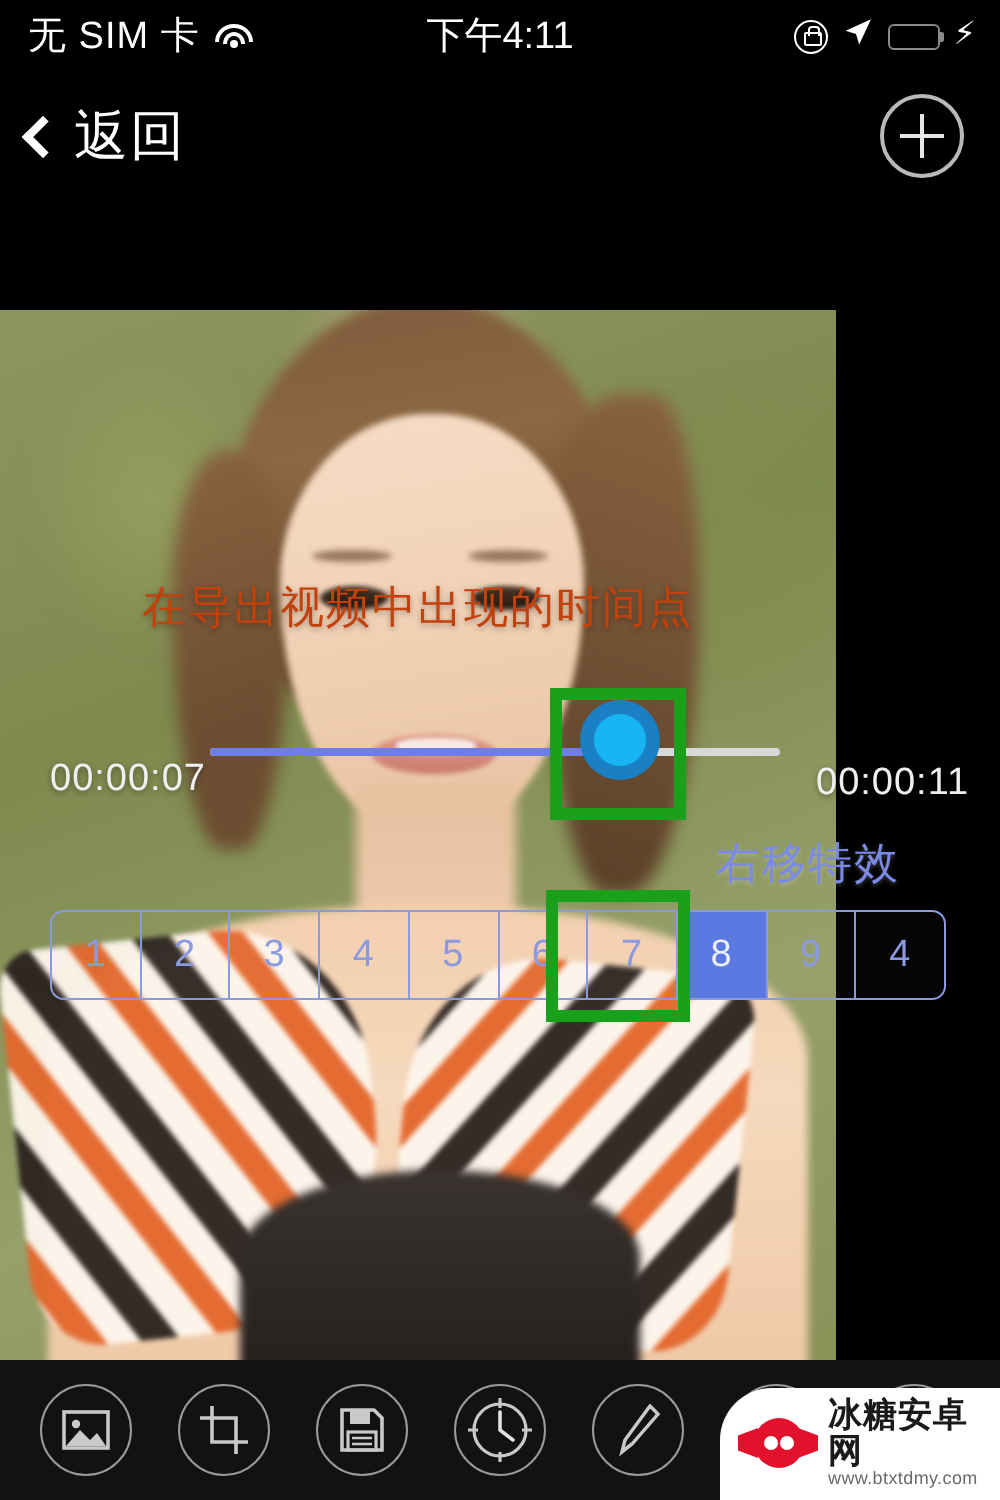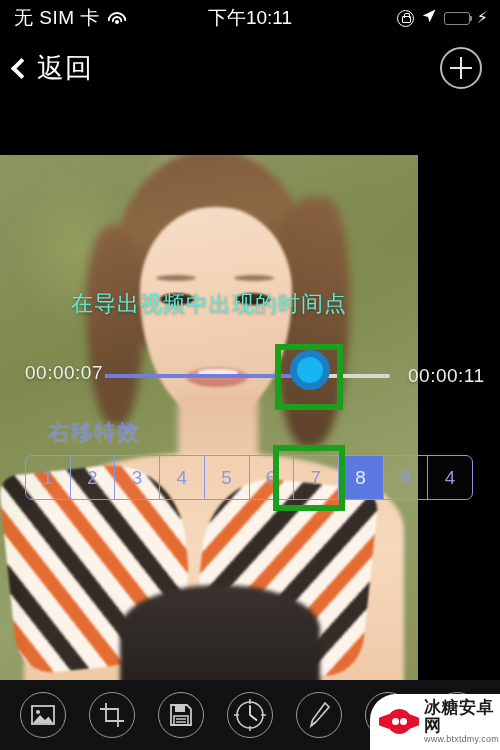--- a/index.html
+++ b/index.html
@@ -179,55 +179,54 @@
     border-radius:50%; filter:blur(1.4px);
   }
   .photo .teeth {
     position:absolute; left:198px; top:214px; width:40px; height:8px;
     background:#fbf3ee; border-radius:40%; filter:blur(1px); opacity:.9;
   }
 
   
   .cap-export {
     position:absolute; left:0; top:189px; width:418px; text-align:center;
-    color:#5eead4; font-size:22px; letter-spacing:1px;
+    color:#c2410c; font-size:22px; letter-spacing:1px;
     text-shadow:0 1px 3px rgba(0,0,0,.35);
   }
 
   
   .slider-row {
     position:absolute; left:0; top:262px; width:500px; height:28px;
     display:flex; align-items:center;
   }
   .time-label {
     color:#efefef; font-size:19px; letter-spacing:0.5px; font-weight:400;
     text-shadow:0 1px 3px rgba(0,0,0,.4);
   }
-  .time-start { position:absolute; left:25px; top:0; }
-  .time-end   { position:absolute; left:408px; top:3px; }
+  .time-start { position:absolute; left:25px; top:17px; }
+  .time-end   { position:absolute; left:408px; top:19px; }
   .track {
     position:absolute; left:105px; top:12px; width:285px; height:4px;
     border-radius:2px; background:#d8d8d8; overflow:hidden;
   }
   .track-fill { height:100%; width:70%; background:#6f7ee6; border-radius:2px; }
   .thumb {
     position:absolute; left:290px; top:-12px; width:40px; height:40px;
     border-radius:50%; background:#1b7fc4;
     display:flex; align-items:center; justify-content:center;
   }
   .thumb::after {
     content:""; width:26px; height:26px; border-radius:50%; background:#16b4f0;
   }
 
   
   .cap-effect {
-    position:absolute; left:0; top:317px; width:450px; text-align:left;
+    position:absolute; left:0; top:317px; width:450px; text-align:right;
     color:#7b8ae8; font-size:22px; letter-spacing:1px;
     text-shadow:0 1px 2px rgba(255,255,255,.25);
-    margin-left:48px;
   }
 
   
   .segctl {
     position:absolute; left:25px; top:355px; width:448px; height:45px;
     border:1.3px solid #8b9ae0; border-radius:7px;
     display:flex; overflow:hidden;
     background:rgba(255,255,255,0.02);
   }
   .seg {
@@ -255,21 +254,21 @@
     cursor:pointer;
   }
   .tcircle {
     width:46px; height:46px; border-radius:50%; border:1.6px solid #9a9a9a;
     display:flex; align-items:center; justify-content:center; position:relative;
   }
   .tcircle svg { display:block; }
 
   
   .watermark {
-    position:absolute; right:0; bottom:0; width:130px; height:56px;
+    position:absolute; right:0; bottom:0; width:140px; height:56px;
     background:#fff; border-radius:26px 0 0 0;
     display:flex; align-items:center; gap:5px; padding-left:9px;
   }
   .wm-logo {
     width:40px; height:28px; position:relative; flex:0 0 auto;
   }
   .wm-logo .core {
     position:absolute; left:8px; top:1px; width:25px; height:25px;
     border-radius:50%; background:#e3112c;
   }
@@ -294,21 +293,21 @@
 
   <div class="statusbar">
     <div class="sb-left">
       <span class="sb-carrier">无 SIM 卡</span>
       <span class="wifi-ico">
           <i></i>
           <i></i>
           <i></i>
         </span>
     </div>
-    <div class="sb-center">下午10:11</div>
+    <div class="sb-center">下午4:11</div>
     <div class="sb-right">
       <span class="rotlock"></span>
       <span>
         <svg width="16" height="16" viewBox="0 0 16 16">
             <path d="M14.5 1.6 1.8 7.4l5.2 1.6 1.6 5.2z" fill="#fff"></path>
           </svg>
       </span>
       <span class="batt"><span class="batt-fill" style="width:72%"></span></span>
       <span class="bolt">⚡</span>
     </div>

